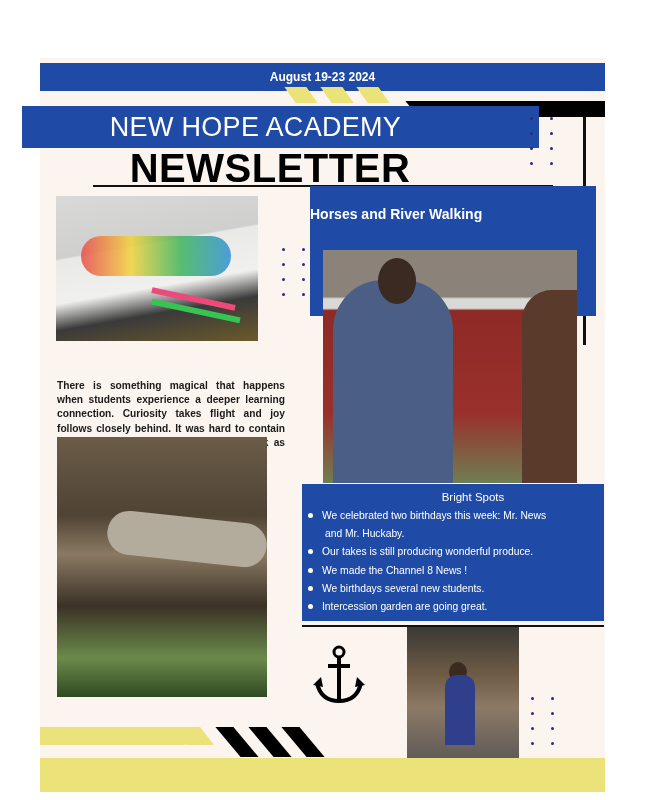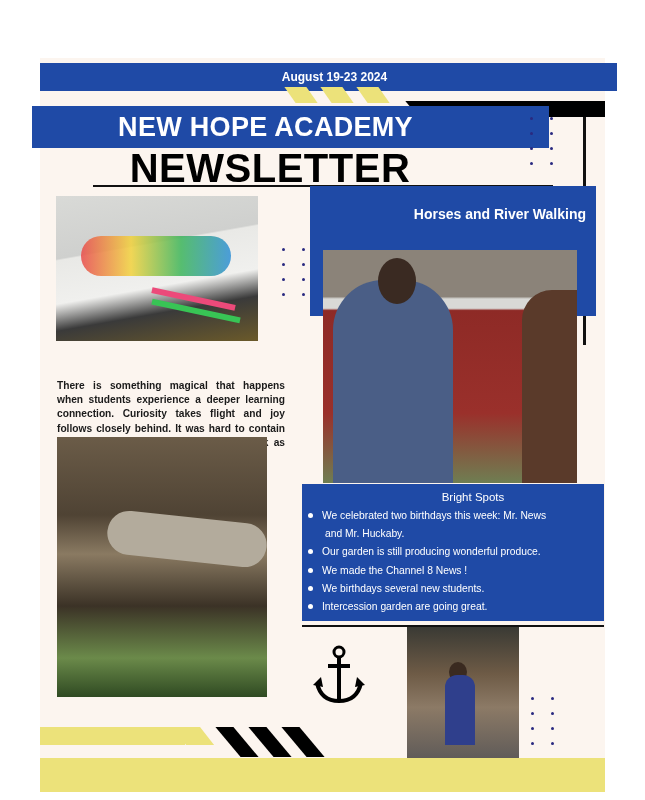--- a/index.html
+++ b/index.html
@@ -1,39 +1,39 @@
 <!DOCTYPE html>
 <html><head>
 <meta charset="utf-8">
 <style>
   html, body { margin:0; padding:0; }
   body { width:645px; height:800px; background:#ffffff; position:relative; overflow:hidden; font-family:"Liberation Sans", sans-serif; }
   .page { position:absolute; left:40px; top:58px; width:565px; height:734px; background:#fcf5ef; }
   .abs { position:absolute; }
   .blue { background:#1f4aa6; }
-  .date-bar { left:40px; top:63px; width:565px; height:28px; display:flex; align-items:center; justify-content:center; color:#fff; font-weight:bold; font-size:12px;padding-left:12px; }
+  .date-bar { left:40px; top:63px; width:565px; height:28px; display:flex; align-items:center; justify-content:center; color:#fff; font-weight:bold; font-size:12px; }
   .yslash { width:22px; height:16px; background:#ece27a; transform:skewX(35deg); }
   .black-bar { left:420px; top:101px; width:185px; height:16px; background:#000; }
   .black-bar-tip { left:412px; top:101px; width:20px; height:16px; background:#000; transform:skewX(40deg); }
   .vline { left:583px; top:117px; width:3px; height:228px; background:#111; }
-  .title-band { left:32px; top:106px; width:517px; height:42px; color:#fff; font-weight:bold; font-size:27px; display:flex; align-items:center; justify-content:center; padding-right:50px; box-sizing:border-box; letter-spacing:0.3px; }
+  .title-band { left:22px; top:106px; width:517px; height:42px; color:#fff; font-weight:normal; font-size:27px; display:flex; align-items:center; justify-content:center; padding-right:50px; box-sizing:border-box; letter-spacing:0.3px; }
   .newsletter { left:40px; top:146px; width:520px; text-align:center; font-weight:bold; font-size:40px; color:#000; letter-spacing:0.5px; padding-right:60px; box-sizing:border-box; }
   .underline { left:93px; top:185px; width:460px; height:2px; background:#111; }
   .dots { display:grid; grid-template-columns:repeat(2,4px); column-gap:16px; row-gap:12px; }
   .dot { width:3px; height:3px; border-radius:50%; background:#2a2a80; }
   .photo { overflow:hidden; }
   .ph-lab { left:56px; top:196px; width:202px; height:145px; background:linear-gradient(170deg,#d9dad7 0%,#cfd0ce 35%,#e9e9e6 36%,#f0f0ee 60%,#3a3a3a 75%,#6b5a2a 100%); }
   .ph-lab .wave { position:absolute; top:40px; left:25px; width:150px; height:40px; border-radius:40px; background:linear-gradient(90deg,#e94b4b,#f2d23c,#3cb55a,#2f8fd6); opacity:0.85; }
   .ph-lab .str1 { position:absolute; left:95px; top:100px; width:85px; height:6px; background:#ec4a7a; transform:rotate(12deg); }
   .ph-lab .str2 { position:absolute; left:95px; top:112px; width:90px; height:6px; background:#38c455; transform:rotate(12deg); }
   .body-text { left:57px; top:347px; width:228px; font-size:10.2px; font-weight:bold; line-height:14.2px; color:#1a1a1a; text-align:justify;margin-top:32px; }
   .ph-river { left:57px; top:437px; width:210px; height:260px; background:linear-gradient(180deg,#6b5c48 0%,#4f4334 30%,#8a7a62 45%,#3b3226 65%,#6b8a4a 85%,#2f4a22 100%); }
   .ph-river .log { position:absolute; left:50px; top:80px; width:160px; height:44px; background:#b3ab9c; border-radius:22px; transform:rotate(6deg); }
   .horses-panel { left:310px; top:186px; width:286px; height:130px; }
-  .horses-title { left:310px; top:206px; width:276px; text-align:right; color:#fff; font-weight:bold; font-size:14px; }
+  .horses-title { left:310px; top:206px; width:276px; text-align:left; color:#fff; font-weight:bold; font-size:14px; }
   .ph-horse { left:323px; top:250px; width:254px; height:233px; background:linear-gradient(180deg,#8b8379 0%,#8b8379 20%,#d9d9d6 21%,#d9d9d6 25%,#8e2a26 26%,#9a302b 70%,#6f7e52 100%); }
   .ph-horse .man { position:absolute; left:10px; top:30px; width:120px; height:203px; background:#4a5e86; border-radius:50px 50px 0 0; }
   .ph-horse .head { position:absolute; left:55px; top:8px; width:38px; height:46px; border-radius:50%; background:#3a2a22; }
   .ph-horse .horse { position:absolute; right:0; top:40px; width:55px; height:193px; background:#5a3a2a; border-radius:30px 0 0 0; }
   .bright { left:302px; top:484px; width:302px; height:137px; color:#fff; }
   .bright-title { text-align:center; font-size:11.5px; margin-top:7px;margin-left:40px; }
   .bright ul { margin:4px 0 0 0; padding:0 0 0 20px; list-style:none; }
   .bright li { position:relative; font-size:10.3px; line-height:18.2px; padding-left:0; }
   .bright li::before { content:""; position:absolute; left:-14px; top:6px; width:5px; height:5px; border-radius:50%; background:#fff; }
   .bright li.cont::before { display:none; }
@@ -113,21 +113,21 @@
   <div class="man"></div>
     <div class="head"></div>
     <div class="horse"></div>
 </div>
 
 <div class="abs blue bright">
   <div class="bright-title">Bright Spots</div>
   <ul>
     <li>We celebrated two birthdays this week:  Mr. News</li>
     <li class="cont" style="padding-left:3px;">and Mr. Huckaby.</li>
-    <li>Our garden is still producing wonderful produce.</li>
+    <li>Our takes is still producing wonderful produce.</li>
     <li>We made the Channel  8 News !</li>
     <li>We birthdays several new students.</li>
     <li>Intercession garden are going great.</li>
   </ul>
 </div>
 <div class="abs bright-rule"></div>
 
 <div class="abs anchor">
   <svg width="52" height="60" viewBox="0 0 52 60">
     <circle cx="26" cy="7" r="5" fill="none" stroke="#000" stroke-width="3"></circle>

